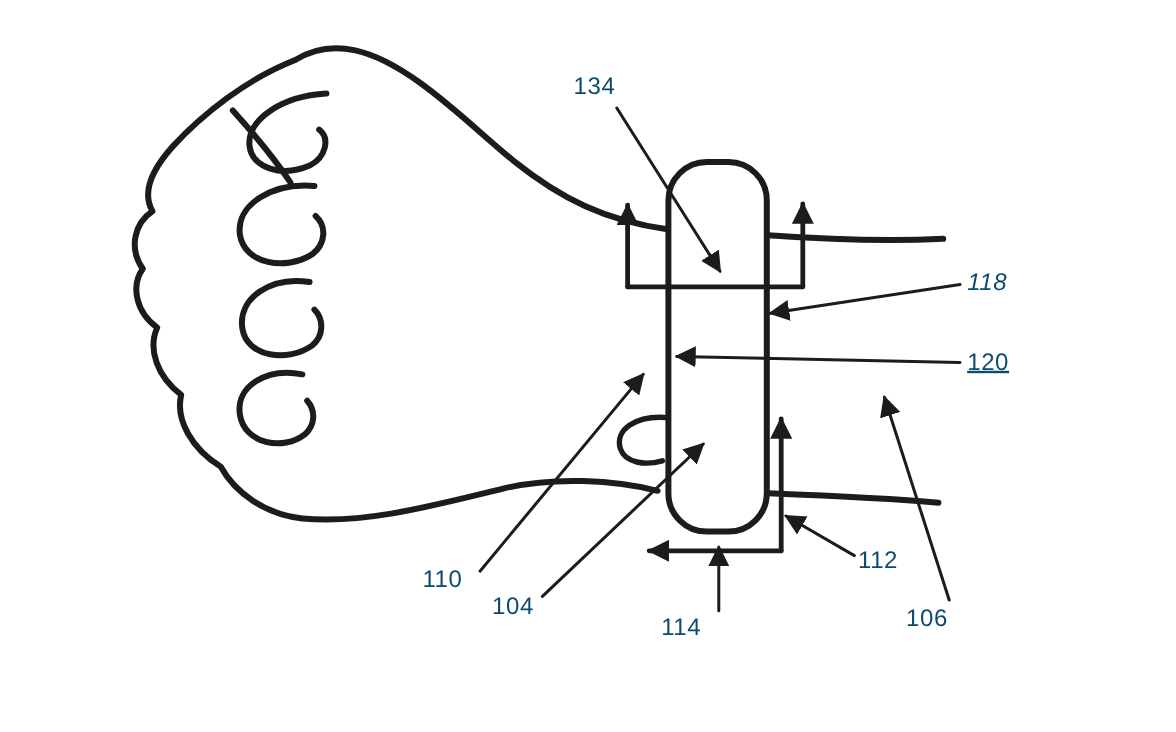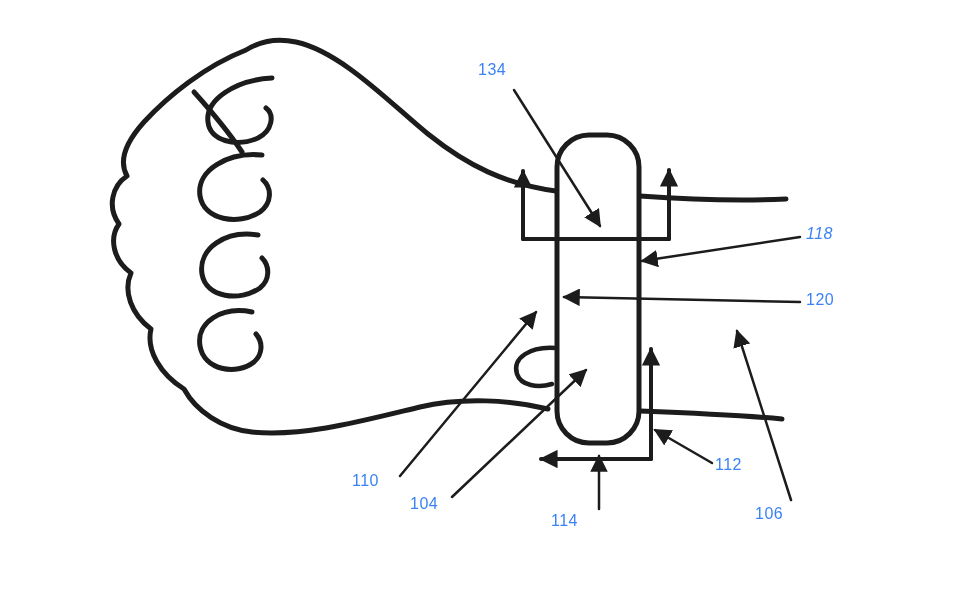--- a/index.html
+++ b/index.html
@@ -15,23 +15,23 @@
     overflow: hidden;
     font-family: "Liberation Sans", sans-serif;
   }
   .stage svg {
     position: absolute;
     left: 0;
     top: 0;
   }
   .ref-label {
     position: absolute;
-    font-size: 16px;
+    font-size: 20px;
     font-weight: 400;
-    color: #3b82f6;
+    color: #0c4a6e;
     letter-spacing: 0.5px;
     user-select: none;
     white-space: nowrap;
   }
 </style>
 </head>
 <body>
 
 <div class="stage">
 
@@ -89,21 +89,21 @@
       <path stroke-width="2.5" marker-end="url(#arrow)" d="M 599,509 L 599,456"></path>
       <path stroke-width="2.5" marker-end="url(#arrow)" d="M 712,463 L 655,430"></path>
       <path stroke-width="2.5" marker-end="url(#arrow)" d="M 791,500 L 737,331"></path>
     </g>
   </svg>
 
   <span class="ref-label" style="left:478px; top:61px;">134</span>
 
   <span class="ref-label" style="left:806px; top:225px;font-style:italic;">118</span>
 
-  <span class="ref-label" style="left:806px; top:291px;">120</span>
+  <span class="ref-label" style="left:806px; top:291px;text-decoration:underline;">120</span>
 
   <span class="ref-label" style="left:352px; top:472px;">110</span>
 
   <span class="ref-label" style="left:410px; top:495px;">104</span>
 
   <span class="ref-label" style="left:551px; top:512px;">114</span>
 
   <span class="ref-label" style="left:715px; top:456px;text-align:right;">112</span>
 
   <span class="ref-label" style="left:755px; top:505px;">106</span>

